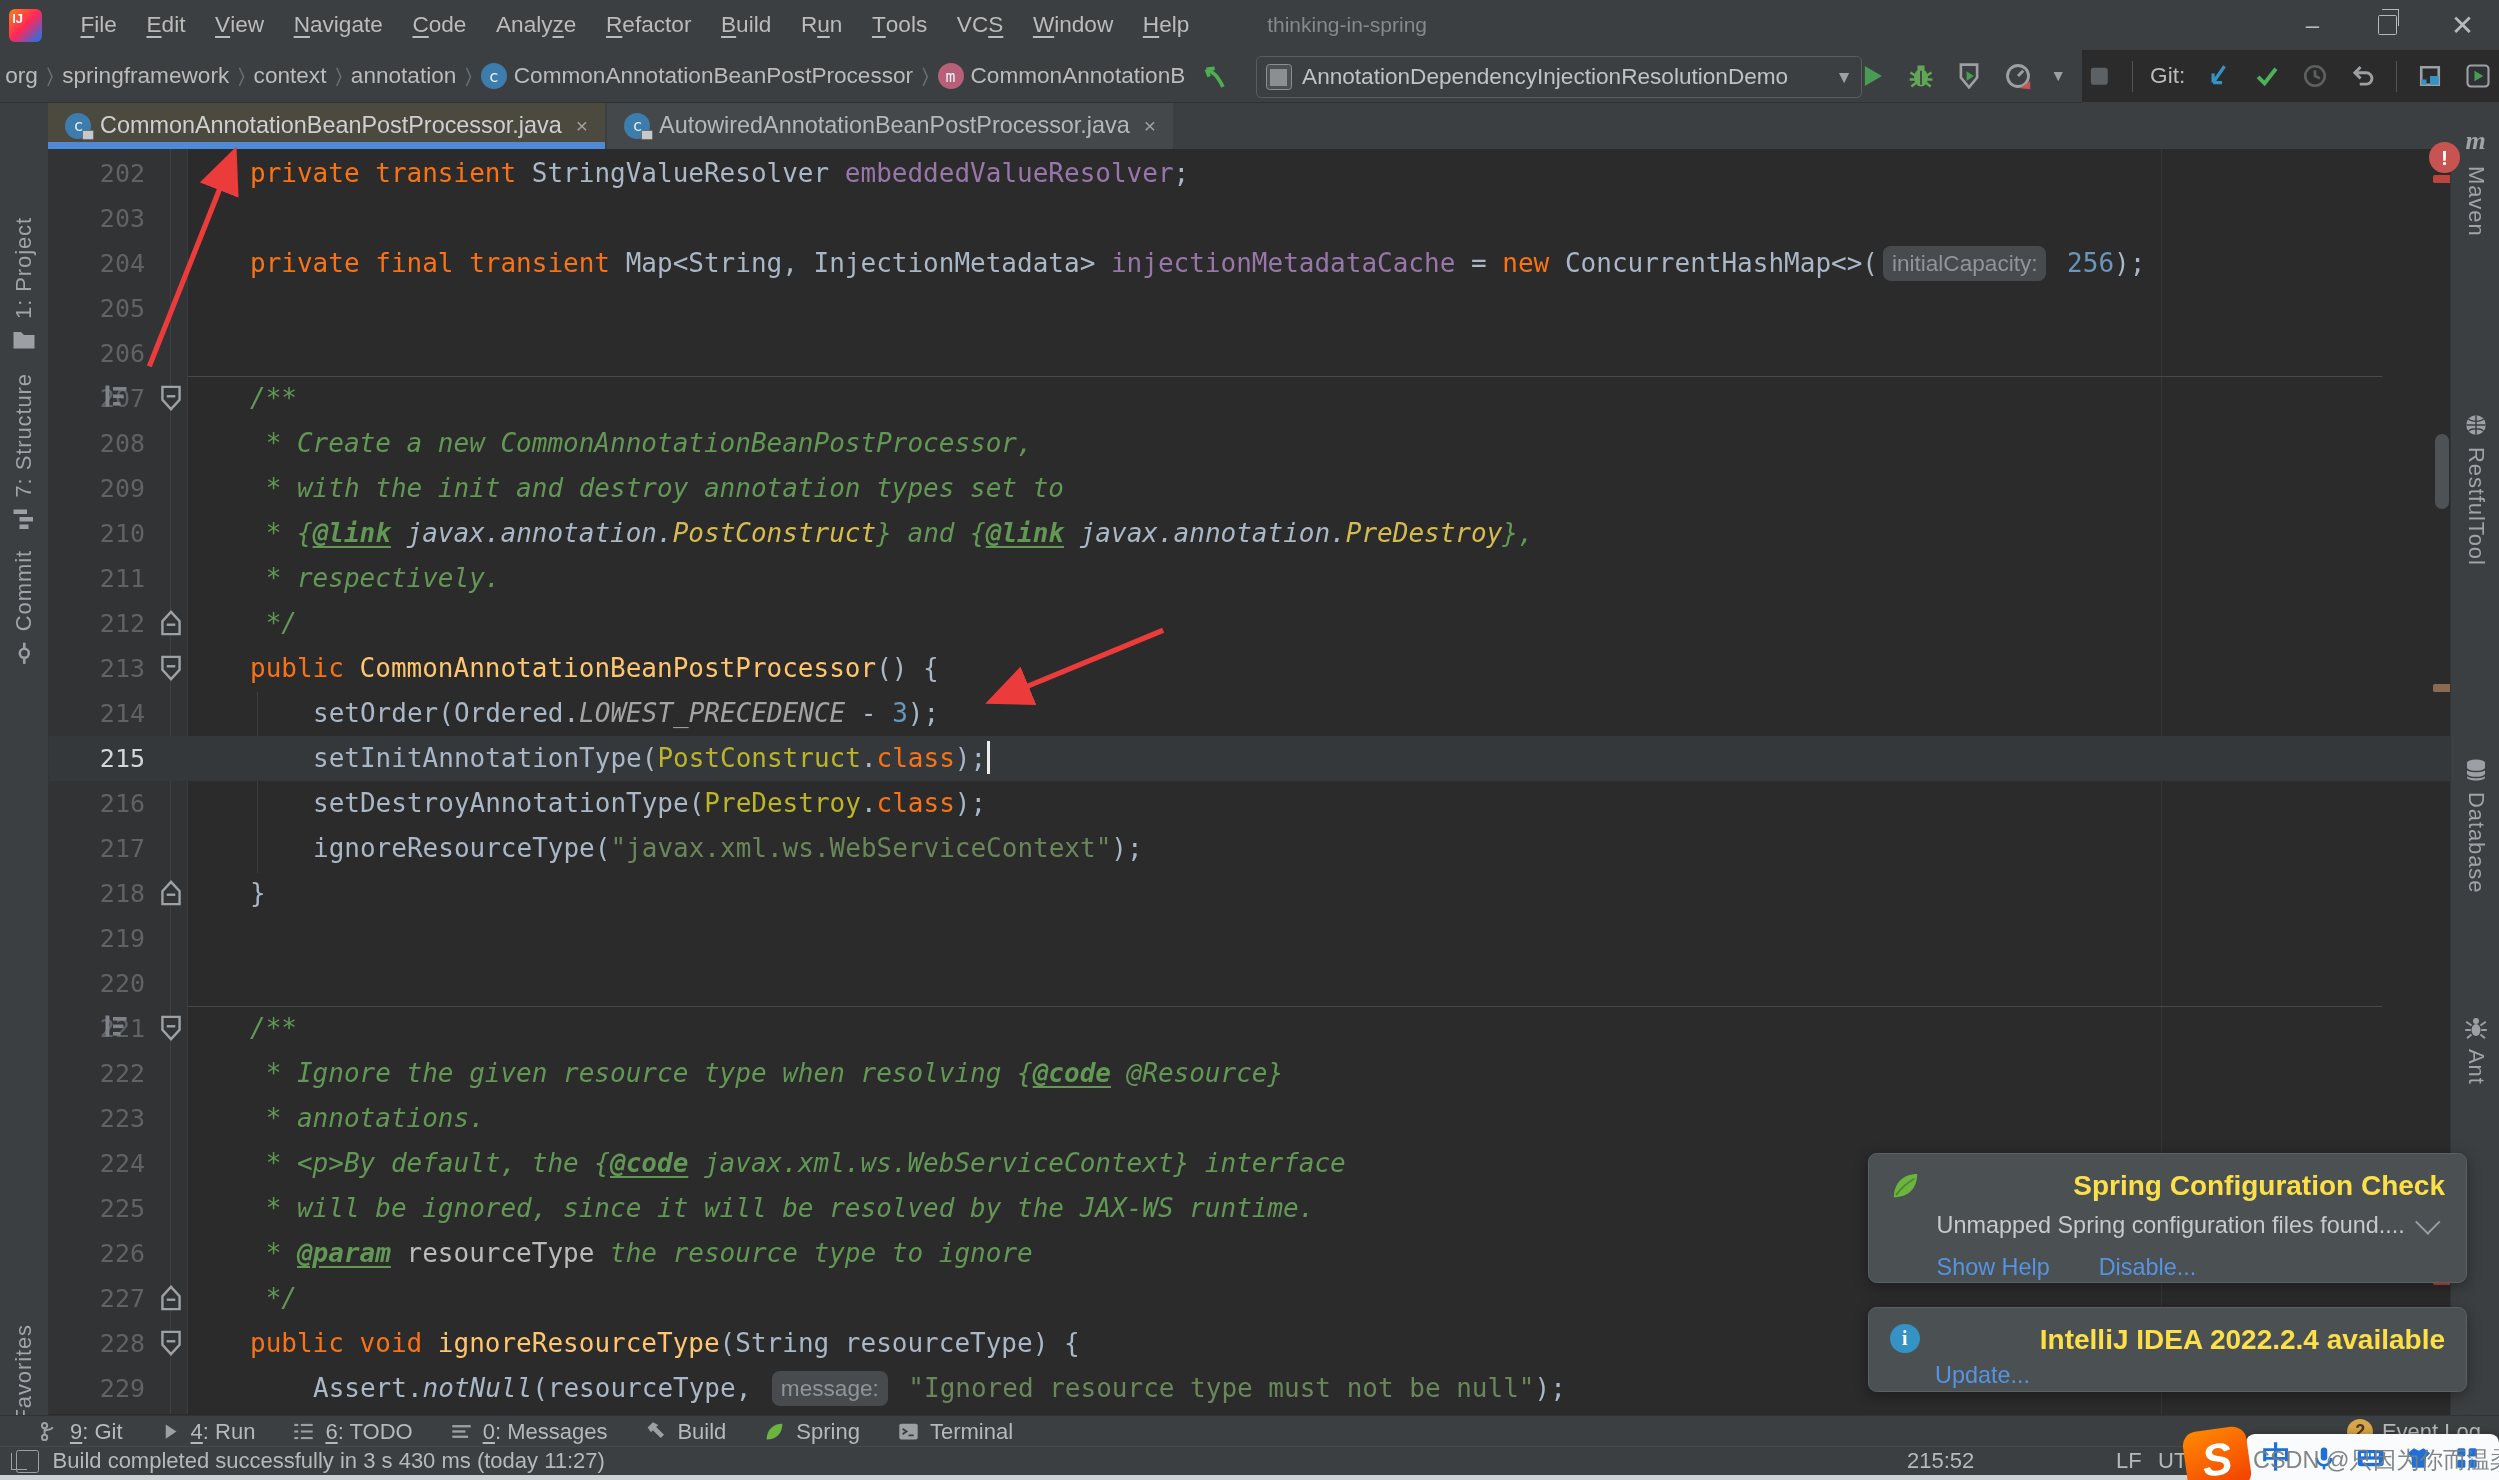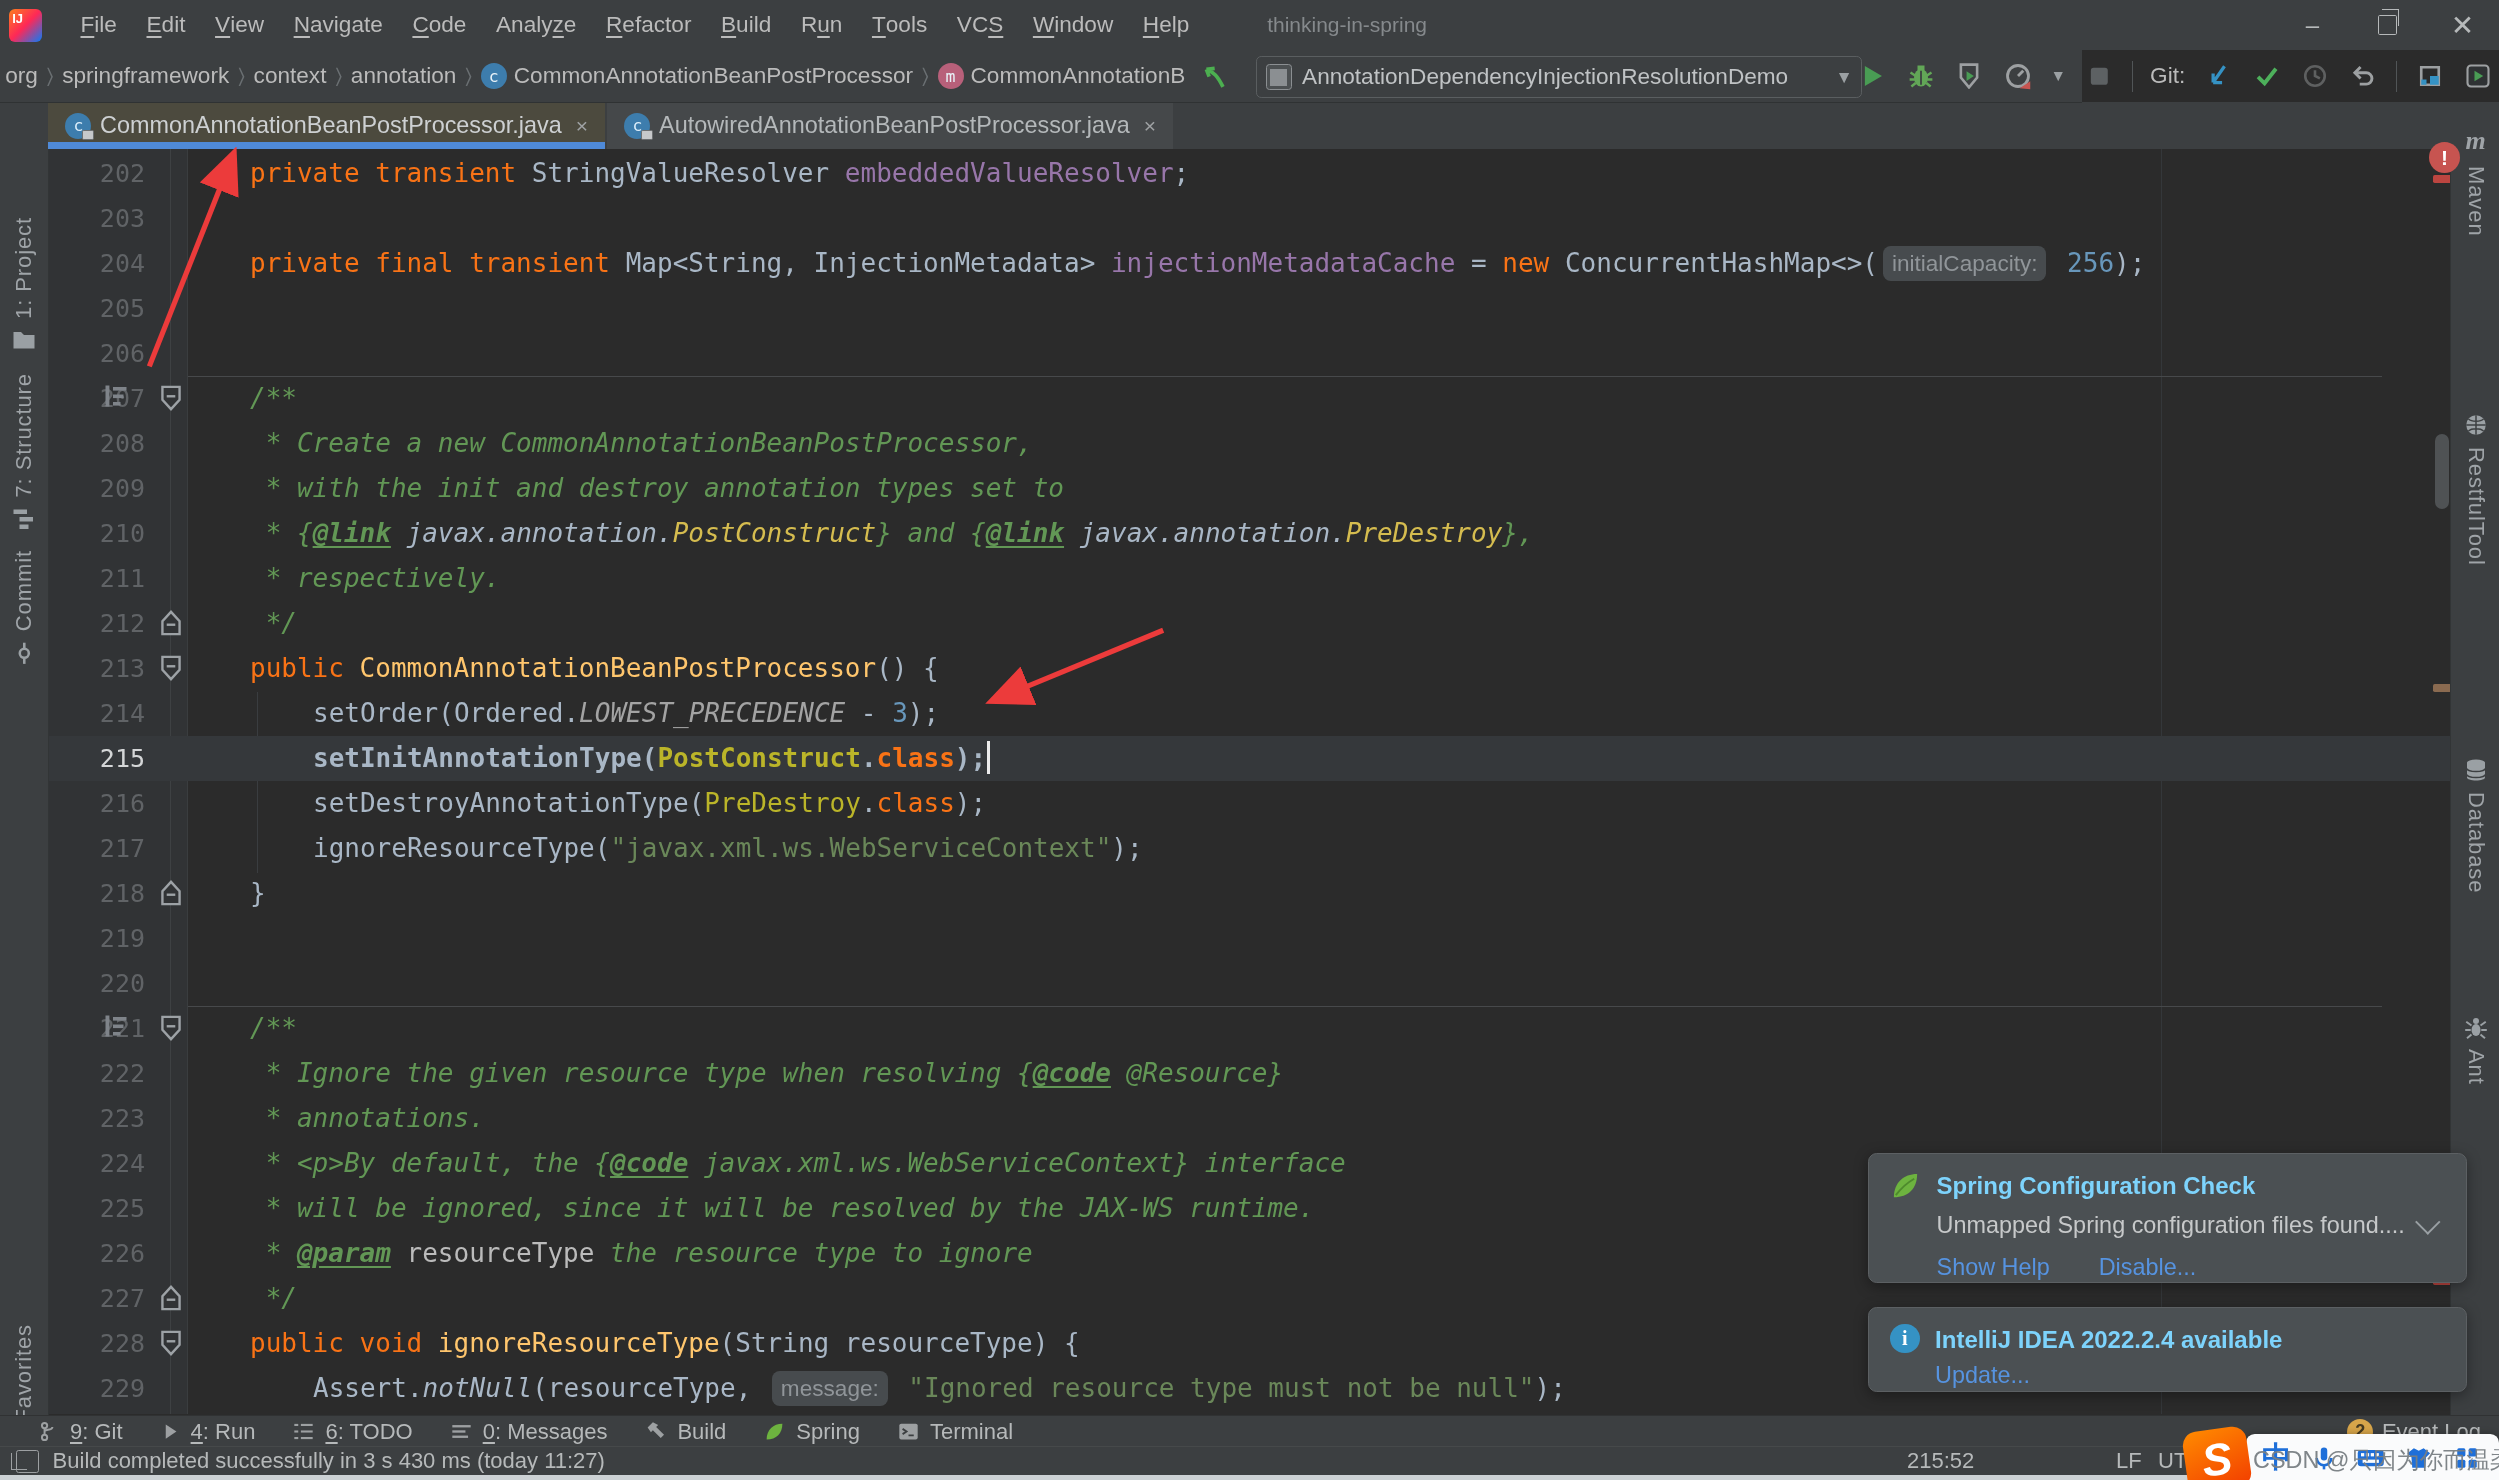--- a/index.html
+++ b/index.html
@@ -106,21 +106,21 @@
              display:flex;align-items:center;font-size:22px;color:#b6b9ba;z-index:5;}
   .status-ic{width:21px;height:21px;border:1.7px solid #9da0a2;border-radius:2.6px;margin:0 14px 0 15.6px;position:relative;}
   .status-ic:before{content:"";position:absolute;left:-6px;top:2.6px;width:15.6px;height:15.6px;border-left:1.7px solid #9da0a2;border-bottom:1.7px solid #9da0a2;}
   .status-right{position:absolute;top:0;height:28px;display:flex;align-items:center;}
   .bottom-strip{position:absolute;left:0;top:1474px;width:2500px;height:7px;background:#ccd1d4;z-index:4;}
 
   
   .balloon{position:absolute;left:1868px;width:599px;background:#4b5053;border:0.9px solid #5c6063;border-radius:8.7px;
            box-shadow:0 3.5px 14px rgba(0,0,0,.35);z-index:20;padding:15.6px 21px;box-sizing:border-box;}
   .balloon .brow{display:flex;align-items:flex-start;gap:15.6px;}
-  .balloon .title{font-size:24px;font-weight:bold;color:#7dd3fc;line-height:31px;}
+  .balloon .title{font-size:28px;font-weight:bold;color:#fde047;line-height:31px;text-align:right;}
   .balloon .body{font-size:23.4px;color:#c7c9ca;margin-top:10.4px;line-height:29.5px;}
   .balloon .links{margin-top:14px;display:flex;gap:49px;}
   .balloon .link{font-size:23.4px;color:#5693e0;}
   .chev{position:absolute;right:29.5px;top:59px;width:15.6px;height:15.6px;border-right:2.6px solid #9aa0a4;border-bottom:2.6px solid #9aa0a4;transform:rotate(45deg);}
   .ninfo{width:29.5px;height:29.5px;border-radius:50%;background:#3592c4;color:#fff;font-weight:bold;font-size:20px;
          display:flex;align-items:center;justify-content:center;font-family:"Liberation Serif",serif;flex:0 0 auto;}
 
   
   .ime-bar{position:absolute;left:2246px;top:1434px;width:253px;height:47px;background:#fafbfc;border-radius:8.7px 8.7px 0 0;
            box-shadow:0 0 7px rgba(0,0,0,.3);z-index:40;}
@@ -407,21 +407,21 @@
         <div class="line"><span class="lnum">211</span><span class="code" style="padding-left: 62px;"><span class="c-d"> * respectively.</span></span></div>
         <div class="line"><span class="lnum">212</span><span class="gico fold"><svg width="24" height="28" viewBox="0 0 14 16">
               <path d="M2 14.5 H12 V7 L7 1.5 L2 7 Z" fill="#313335" stroke="#9da2a6" stroke-width="1.4"></path>
               <line x1="4.5" y1="9" x2="9.5" y2="9" stroke="#9da2a6" stroke-width="1.4"></line>
             </svg></span><span class="code" style="padding-left: 62px;"><span class="c-d"> */</span></span></div>
         <div class="line"><span class="lnum">213</span><span class="gico fold"><svg width="24" height="28" viewBox="0 0 14 16">
               <path d="M2 1.5 H12 V9 L7 14.5 L2 9 Z" fill="#313335" stroke="#9da2a6" stroke-width="1.4"></path>
               <line x1="4.5" y1="7" x2="9.5" y2="7" stroke="#9da2a6" stroke-width="1.4"></line>
             </svg></span><span class="code" style="padding-left: 62px;"><span class="c-k">public </span><span class="c-y">CommonAnnotationBeanPostProcessor</span><span class="c-t">() {</span></span></div>
         <div class="line"><span class="lnum">214</span><span class="code" style="padding-left: 125px;"><span class="c-t">setOrder(Ordered.</span><span class="c-cc">LOWEST_PRECEDENCE</span><span class="c-t"> - </span><span class="c-n">3</span><span class="c-t">);</span></span></div>
-        <div class="line current"><span class="lnum">215</span><span class="code" style="padding-left: 125px; font-weight: bold;"><span class="c-t">setInitAnnotationType(</span><span class="c-an">PostConstruct</span><span class="c-t">.</span><span class="c-k">class</span><span class="c-t">);</span><span class="caret"></span></span></div>
+        <div class="line current"><span class="lnum">215</span><span class="code" style="padding-left: 125px;"><span class="c-t">setInitAnnotationType(</span><span class="c-an">PostConstruct</span><span class="c-t">.</span><span class="c-k">class</span><span class="c-t">);</span><span class="caret"></span></span></div>
         <div class="line"><span class="lnum">216</span><span class="code" style="padding-left: 125px;"><span class="c-t">setDestroyAnnotationType(</span><span class="c-an">PreDestroy</span><span class="c-t">.</span><span class="c-k">class</span><span class="c-t">);</span></span></div>
         <div class="line"><span class="lnum">217</span><span class="code" style="padding-left: 125px;"><span class="c-t">ignoreResourceType(</span><span class="c-s">"javax.xml.ws.WebServiceContext"</span><span class="c-t">);</span></span></div>
         <div class="line"><span class="lnum">218</span><span class="gico fold"><svg width="24" height="28" viewBox="0 0 14 16">
               <path d="M2 14.5 H12 V7 L7 1.5 L2 7 Z" fill="#313335" stroke="#9da2a6" stroke-width="1.4"></path>
               <line x1="4.5" y1="9" x2="9.5" y2="9" stroke="#9da2a6" stroke-width="1.4"></line>
             </svg></span><span class="code" style="padding-left: 62px;"><span class="c-t">}</span></span></div>
         <div class="line"><span class="lnum">219</span><span class="code" style="padding-left: 0px;"></span></div>
         <div class="line"><span class="lnum">220</span><span class="code" style="padding-left: 0px;"></span></div>
         <div class="line sep"><span class="lnum">221</span><span class="gico doc"><svg width="28" height="24" viewBox="0 0 18 16">
               <g fill="#7f848a">

